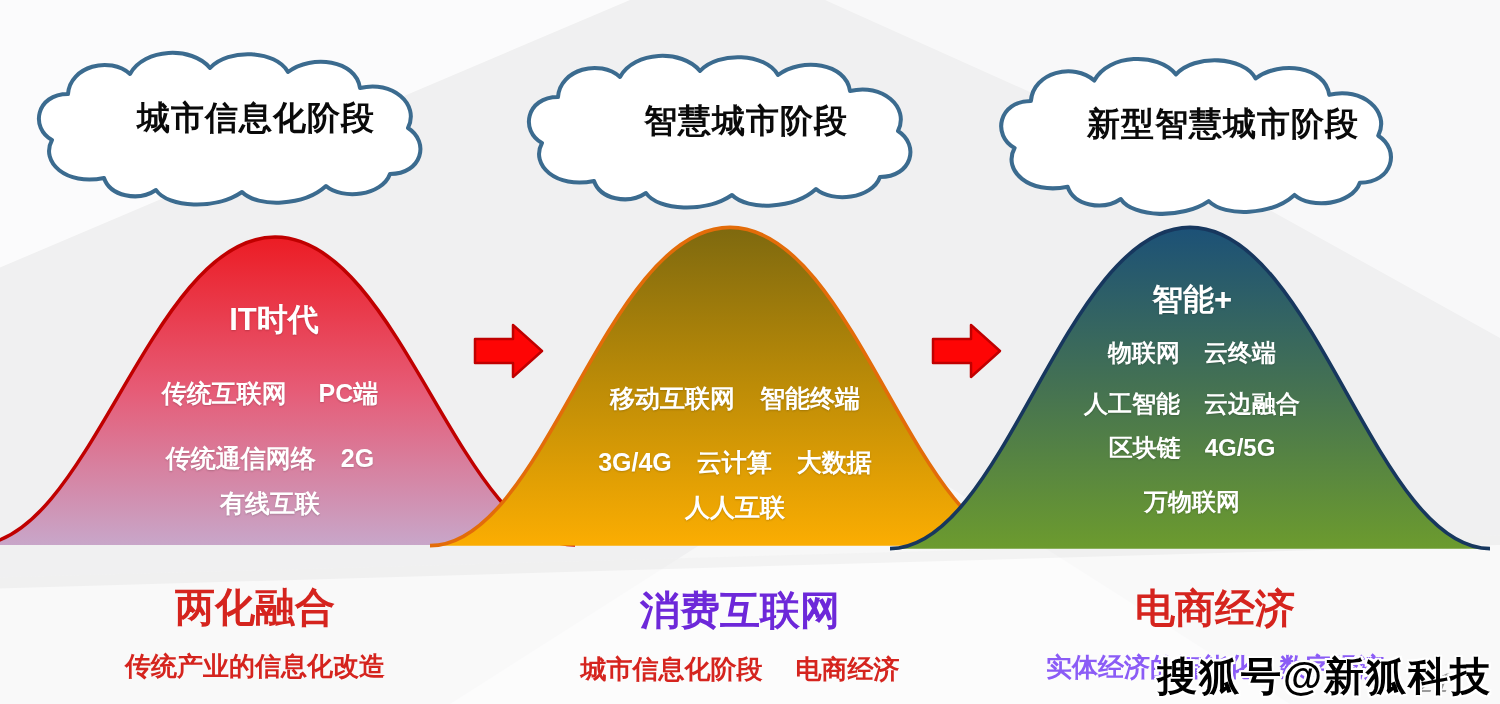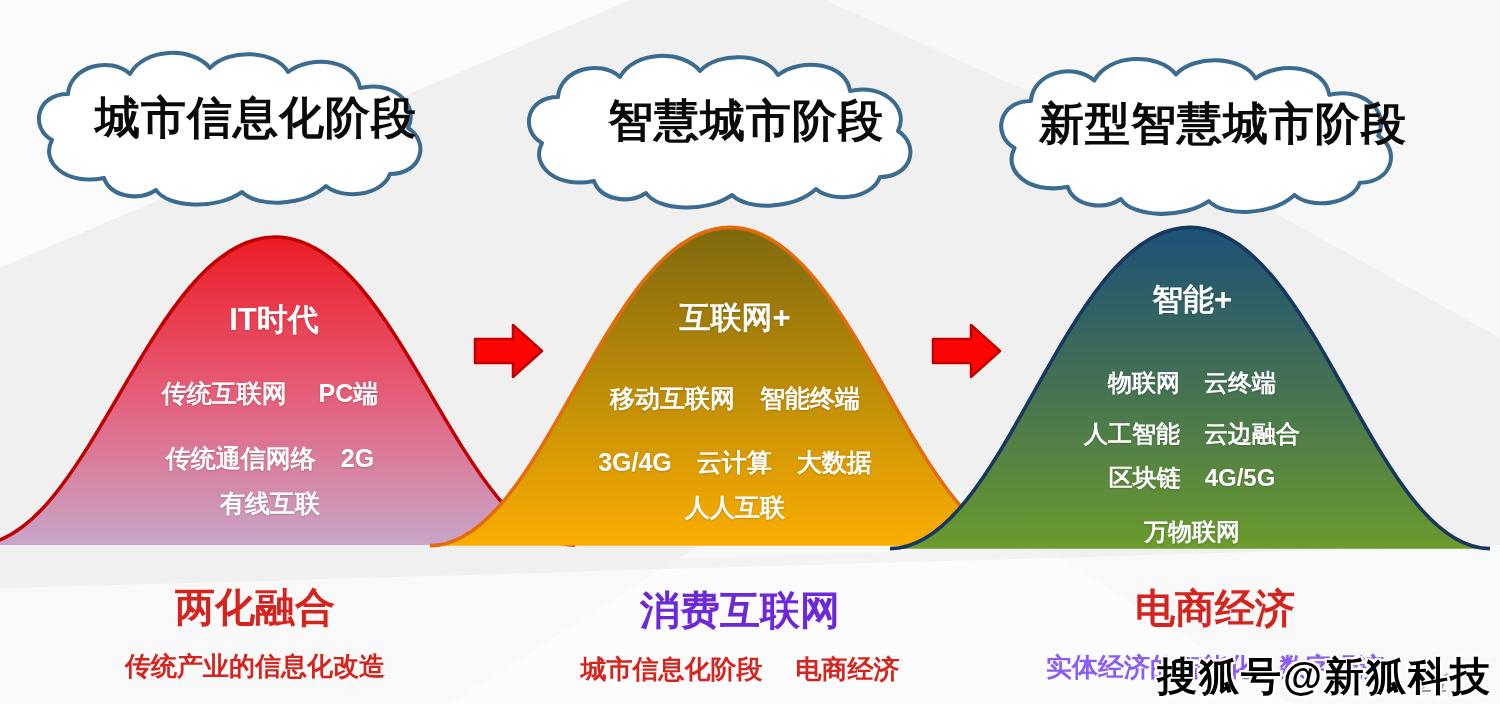--- a/index.html
+++ b/index.html
@@ -10,29 +10,29 @@
   .facet{position:absolute;inset:0;pointer-events:none;}
   .facet.f1{background:rgba(255,255,255,.75);clip-path:polygon(0 0,42% 0,0 38%);}
   .facet.f2{background:rgba(255,255,255,.55);clip-path:polygon(55% 0,100% 0,100% 48%,78% 22%);}
   .facet.f3{background:rgba(255,255,255,.6);clip-path:polygon(0 82%,100% 76%,100% 100%,0 100%);}
   .facet.f4{background:rgba(0,0,0,.035);clip-path:polygon(0 82%,100% 76%,100% 77.4%,0 83.6%);}
   .facet.f5{background:rgba(255,255,255,.45);clip-path:polygon(30% 100%,58% 62%,86% 100%);}
 
   .cloud{position:absolute;width:460px;height:155px;}
   .cloud svg{position:absolute;inset:0;overflow:visible;}
   .cloud .cloud-label{position:absolute;left:0;right:0;top:44%;transform:translateY(-50%);
-    text-align:center;font-size:45px;font-weight:700;color:#0a0a0a;letter-spacing:1px;white-space:pre;}
+    text-align:center;font-size:33px;font-weight:700;color:#0a0a0a;letter-spacing:1px;white-space:pre;}
 
   .mountain{position:absolute;}
   .mountain svg{position:absolute;inset:0;width:100%;height:100%;}
   .mtext{position:absolute;left:0;transform:translate(-50%,-50%);white-space:pre;
     color:#fff;font-weight:700;text-align:center;text-shadow:0 1px 2px rgba(0,0,0,.18);}
   .mtitle{font-size:31px;}
   .mline{font-size:25px;}
-  .m3 .mline{font-size:24px;margin-top:30px;}
+  .m3 .mline{font-size:24px;}
 
   .arrow{position:absolute;width:74px;height:62px;}
 
   .caption{position:absolute;width:520px;text-align:center;}
   .caption .cap-title{font-size:40px;font-weight:700;white-space:pre;}
   .caption .cap-sub{margin-top:14px;font-size:26px;font-weight:700;white-space:pre;}
 
   .watermark{position:absolute;right:8px;bottom:0px;font-size:40px;font-weight:700;color:#000;
     letter-spacing:2px;white-space:pre;
     text-shadow:-2px 0 0 #fff,2px 0 0 #fff,0 -2px 0 #fff,0 2px 0 #fff,
@@ -74,21 +74,20 @@
       <defs>
         <linearGradient id="g2" x1="0" y1="0" x2="0" y2="1">
           <stop offset="0%" stop-color="#7E690F"></stop>
           <stop offset="50%" stop-color="#BD8C07"></stop>
           <stop offset="100%" stop-color="#FBAD02"></stop>
         </linearGradient>
       </defs>
       <path d="M5,313 C120,313 180,8 305,8 C430,8 490,313 605,313 Z" fill="url(#g2)"></path>
       <path d="M5,313 C120,313 180,8 305,8 C430,8 490,313 605,313" fill="none" stroke-width="3.5" stroke="#E36C09"></path>
     </svg>
-    <div class="mtext mtitle" style="left:310px;top:99px">互联网+</div>
     <div class="mtext mline" style="left:310px;top:179px">移动互联网　智能终端</div>
     <div class="mtext mline" style="left:310px;top:243px">3G/4G　云计算　大数据</div>
     <div class="mtext mline" style="left:310px;top:288px">人人互联</div>
   </div>
 
   <div class="mountain m3" style="left:885px;top:219px;width:610px;height:337px;z-index:4;">
     <svg viewBox="0 0 610 320" preserveAspectRatio="none" aria-hidden="true">
       <defs>
         <linearGradient id="g3" x1="0" y1="0" x2="0" y2="1">
           <stop offset="0%" stop-color="#1C5177"></stop>

